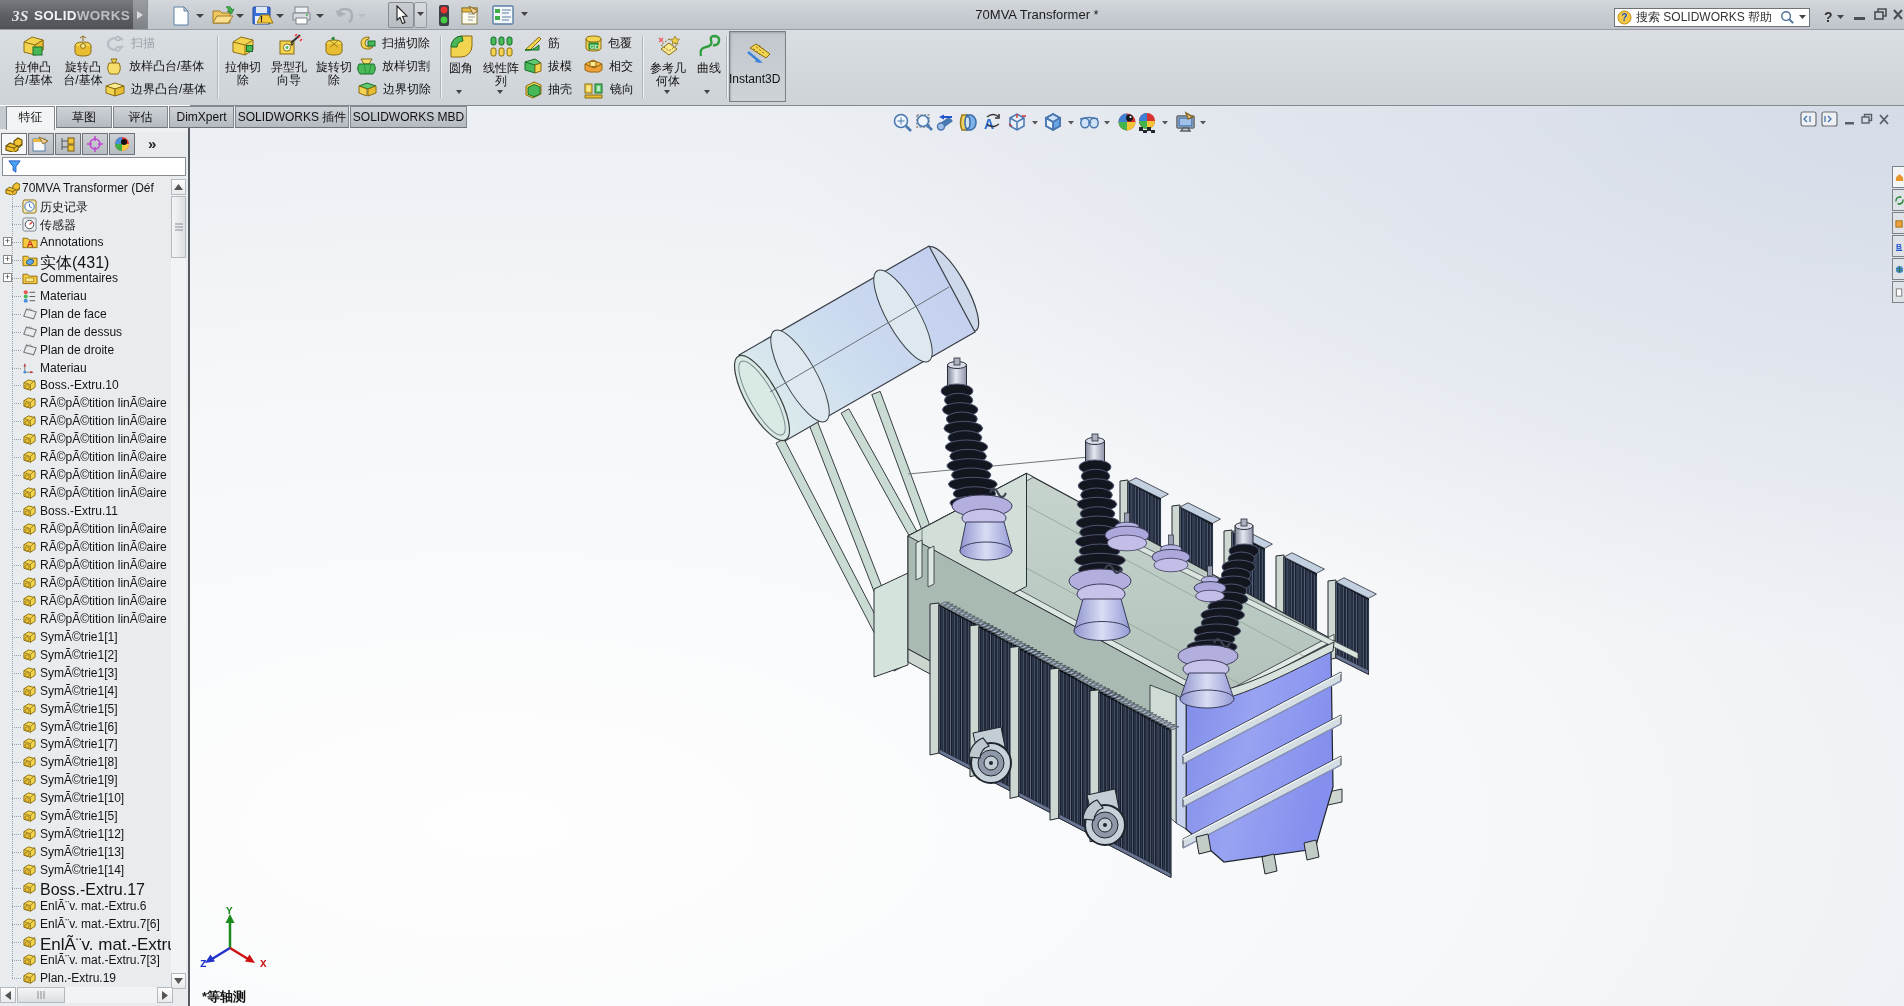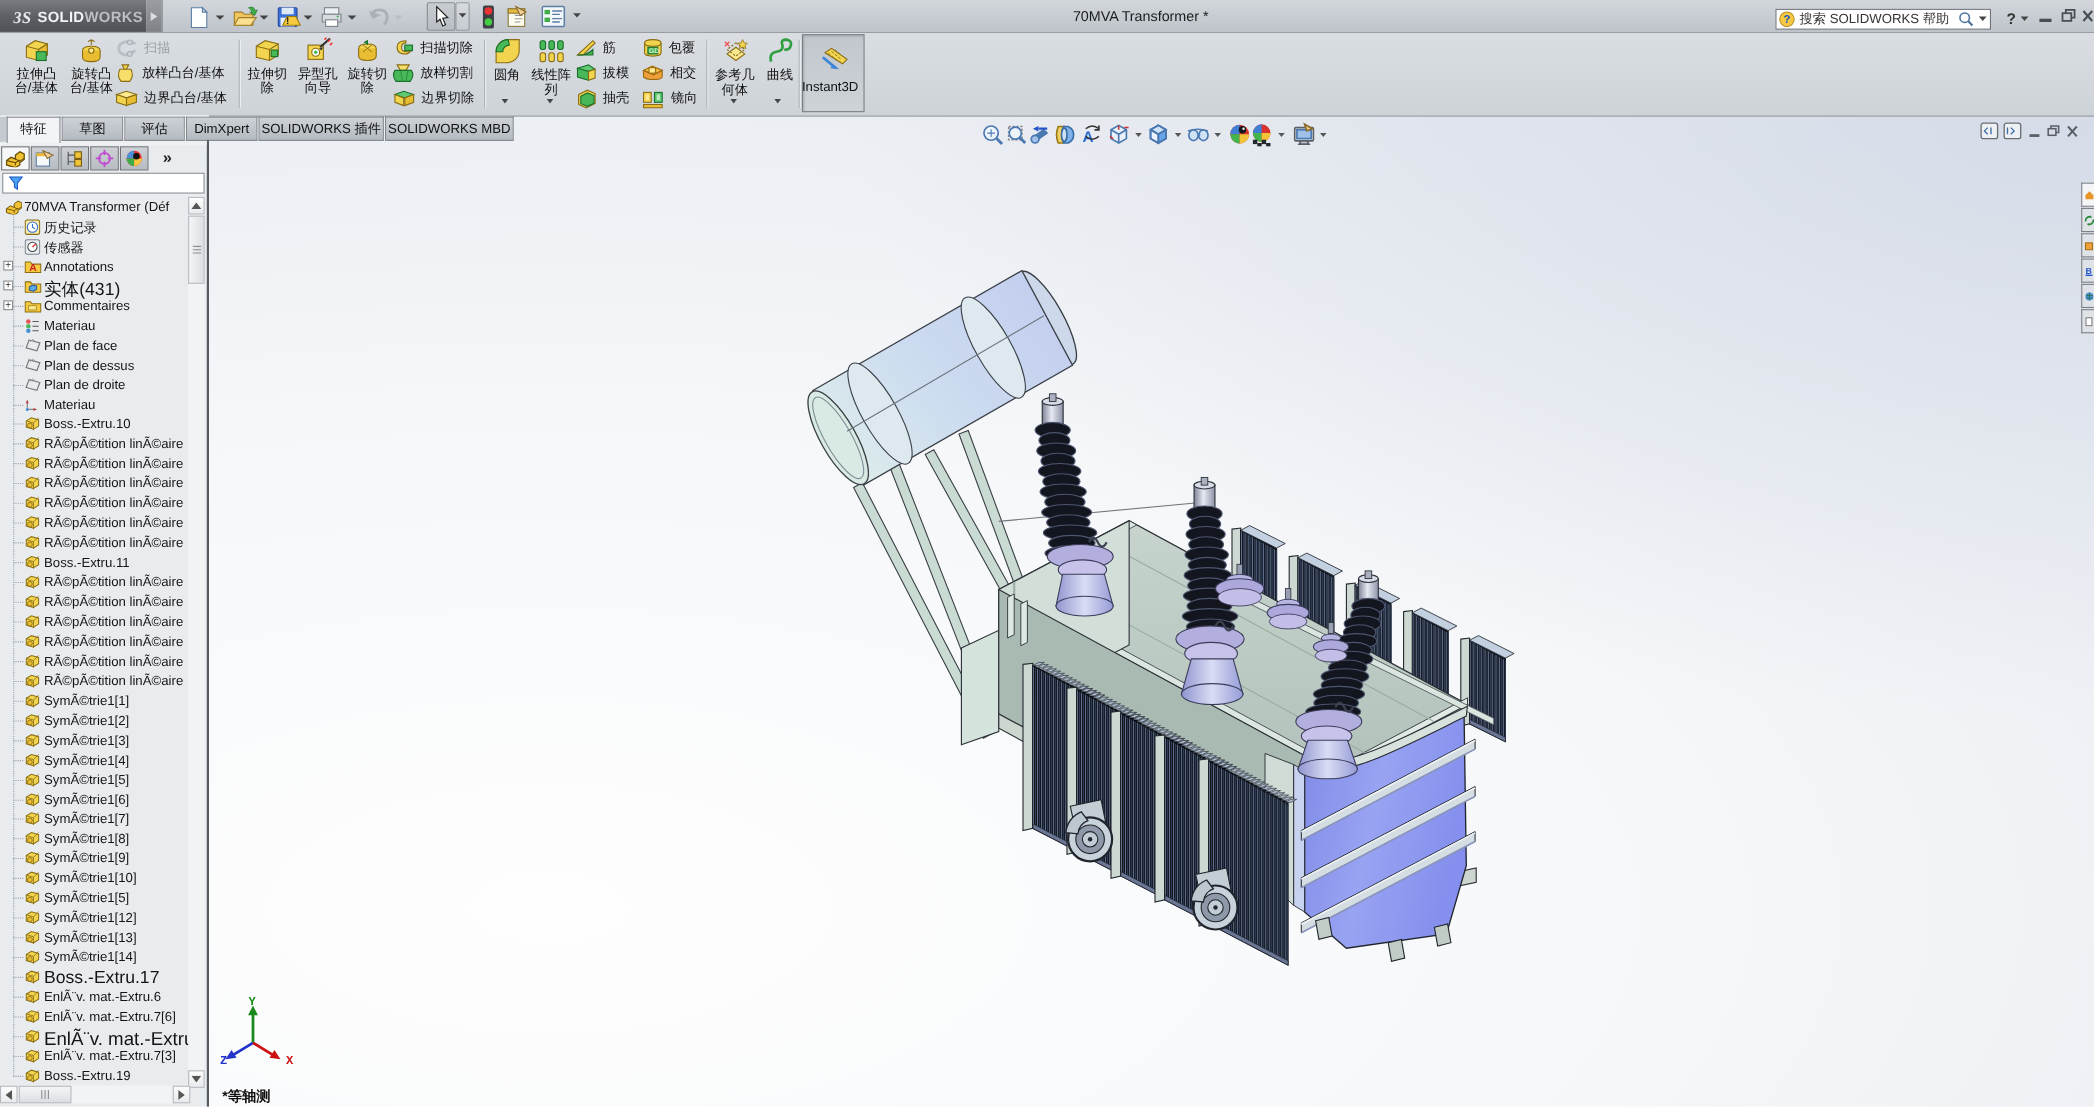--- a/index.html
+++ b/index.html
@@ -1429,21 +1429,21 @@
           </svg></div>
         <div style="position:absolute;left:40px;top:2px;font-size:12px">EnlÃ¨v. mat.-Extru.7[3]</div>
       </div>
       <div class="trow" style="top:790.8px;left:0">
         <div style="position:absolute;left:12px;top:9px;width:9px;border-top:1px dotted #9aa0a6"></div>
         <div style="position:absolute;left:22px;top:2px"><svg width="15" height="14" viewBox="0 0 16 15">
             <path d="M2 5 l5 -3 l7 2 v6 l-5 3 l-7 -2 z" fill="#f3d44f" stroke="#8a6d14"></path>
             <path d="M2 5 l7 2 l5 -5 M9 7 v7" fill="none" stroke="#8a6d14" stroke-width=".8"></path>
             <circle cx="5.5" cy="9.5" r="2.4" fill="#e8bd31" stroke="#8a6d14" stroke-width=".8"></circle>
           </svg></div>
-        <div style="position:absolute;left:40px;top:2px;font-size:12px">Boss.-Extru.19</div>
+        <div style="position:absolute;left:40px;top:2px;font-size:12px">Plan.-Extru.19</div>
       </div>
     </div>
  <div id="vscroll">
    <div class="sbtn" style="left:0;top:0;width:15px;height:16px">
         <svg width="9" height="6">
           <path d="M4.5 0 L9 6 L0 6 z" fill="#555"></path>
         </svg>
       </div>
    <div class="sbtn" style="left:0;top:17px;width:15px;height:62px;background:linear-gradient(90deg,#f4f5f6,#dcdfe2)">
         <svg width="8" height="9">

